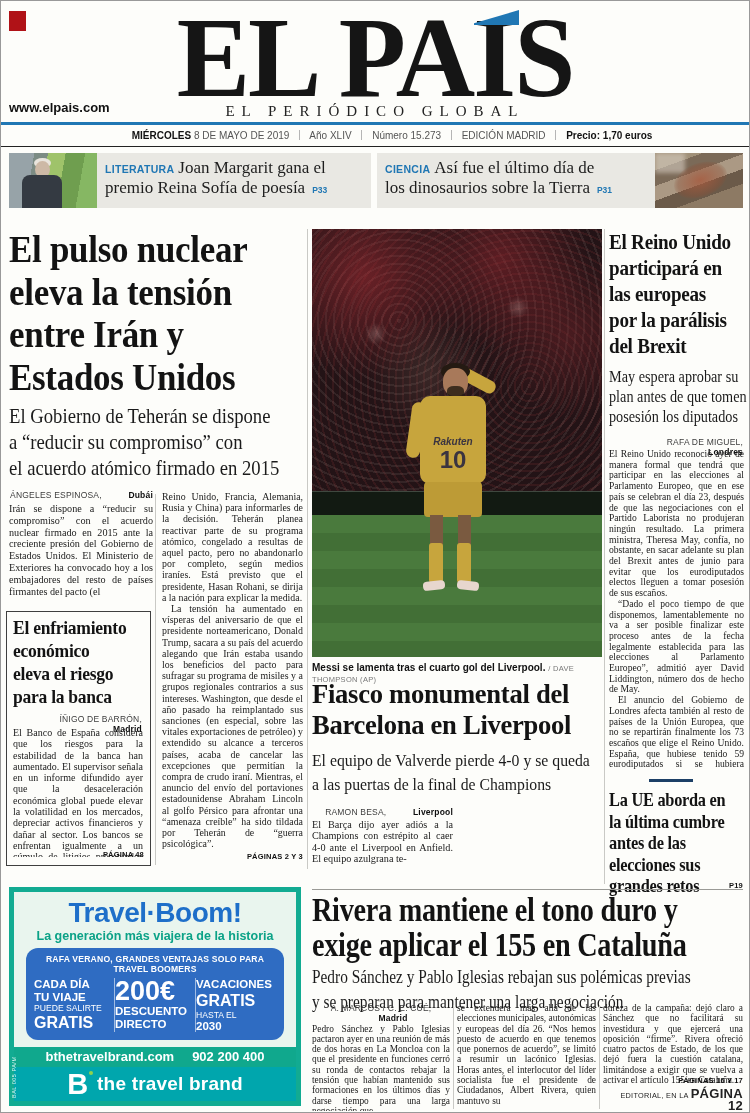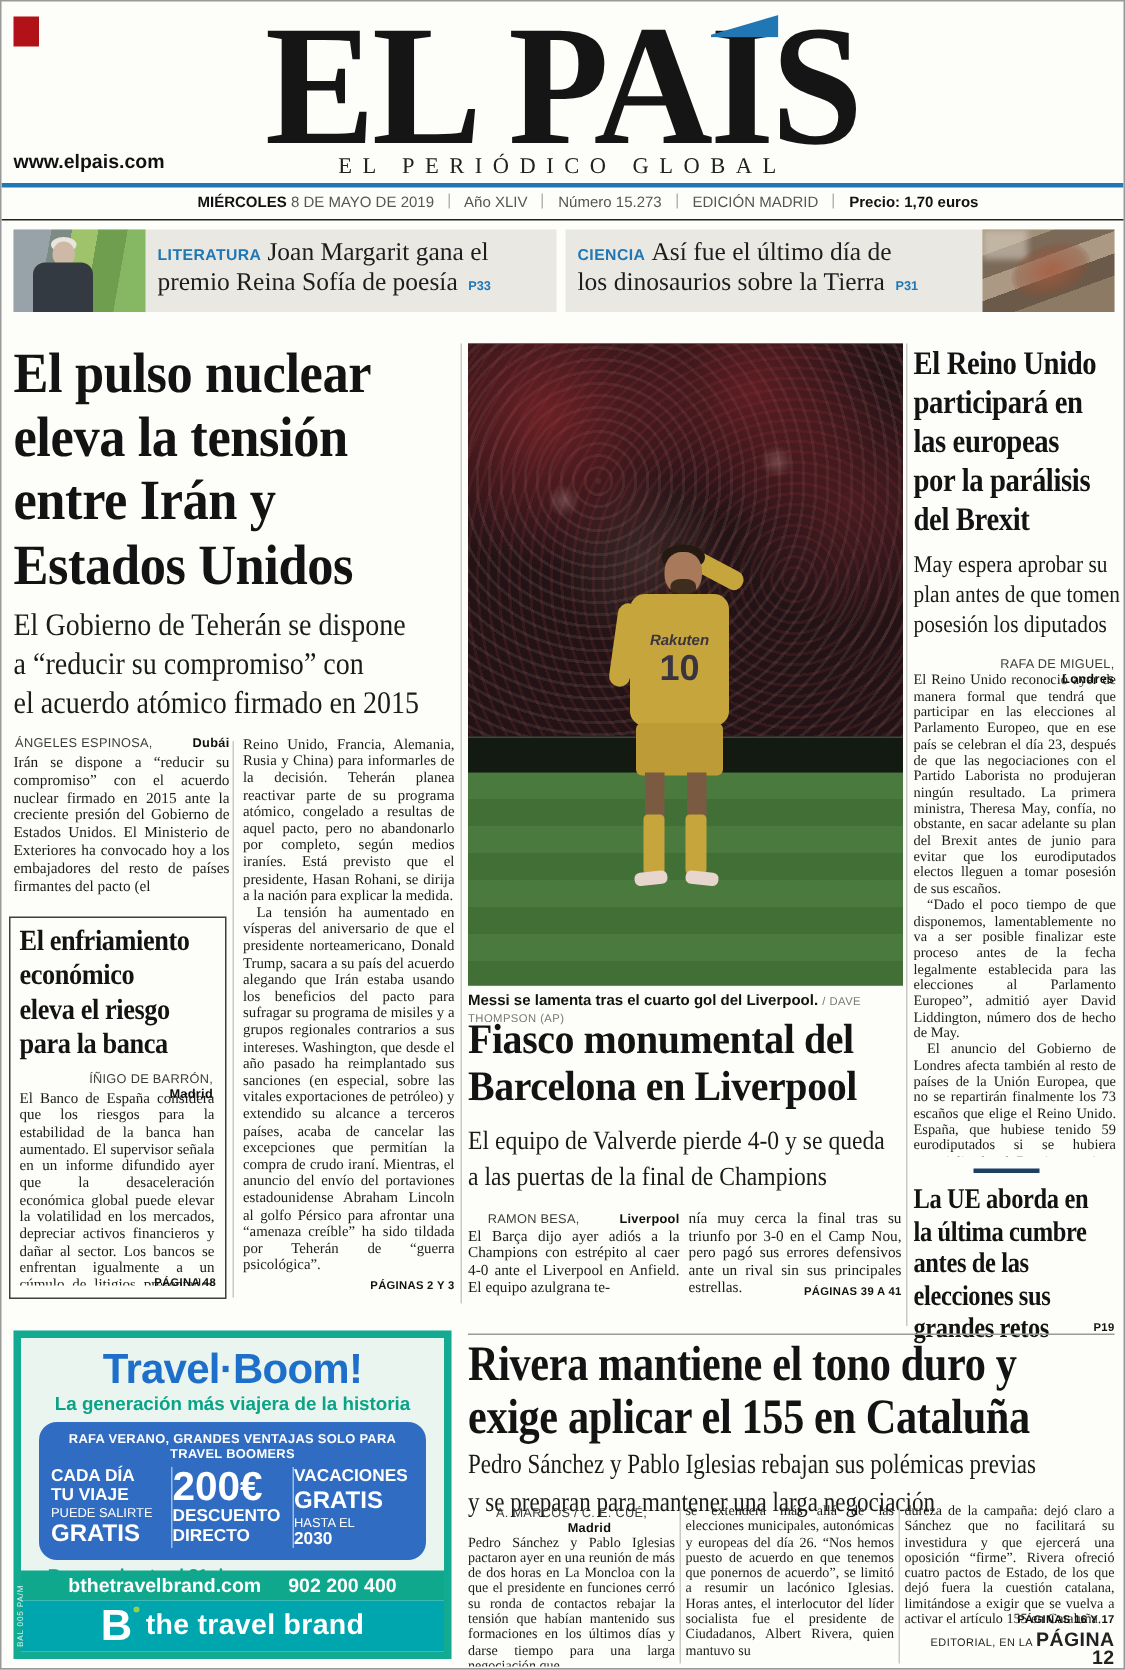--- a/index.html
+++ b/index.html
@@ -87,21 +87,21 @@
   .boards{position:absolute;left:0;top:262px;width:290px;height:24px;background:#121a12;
      border-top:1px solid rgba(200,210,200,.25);}
   .pitch{position:absolute;left:0;top:286px;width:290px;height:142px;
      background:repeating-linear-gradient(180deg,#4a7a3d 0 18px,#426f36 18px 36px);}
   .m-arm-up{position:absolute;left:156px;top:127px;width:13px;height:46px;border-radius:6px;background:#c7a53d;transform:rotate(118deg);}
   .m-hair{position:absolute;left:129px;top:134px;width:29px;height:17px;border-radius:50%;background:#241a12;}
   .m-head{position:absolute;left:131px;top:139px;width:25px;height:28px;border-radius:45%;background:#a8795a;}
   .m-beard{position:absolute;left:135px;top:157px;width:17px;height:11px;border-radius:40%;background:#2b2014;opacity:.85;}
   .m-arm-l{position:absolute;left:97px;top:173px;width:14px;height:56px;border-radius:7px;background:#c7a53d;transform:rotate(8deg);}
   .m-torso{position:absolute;left:108px;top:167px;width:66px;height:88px;border-radius:10px;background:#c7a53d;text-align:center;}
-  .m-sponsor{font-family:"Liberation Sans",sans-serif;font-weight:bold;font-style:italic;font-size:10px;color:#3a3440;margin-top:26px;}
+  .m-sponsor{font-family:"Liberation Sans",sans-serif;font-weight:bold;font-style:italic;font-size:10px;color:#3a3440;margin-top:40px;}
   .m-number{font-family:"Liberation Sans",sans-serif;font-weight:bold;font-size:24px;line-height:26px;color:#3a3440;}
   .m-shorts{position:absolute;left:112px;top:253px;width:58px;height:35px;border-radius:4px;background:#bd9b36;}
   .m-leg1{position:absolute;left:118px;top:286px;width:13px;height:30px;background:#7a5a40;}
   .m-leg2{position:absolute;left:146px;top:286px;width:13px;height:30px;background:#7a5a40;}
   .m-sock1{position:absolute;left:117px;top:314px;width:14px;height:40px;border-radius:3px;background:#c7a53d;}
   .m-sock2{position:absolute;left:145px;top:314px;width:14px;height:40px;border-radius:3px;background:#c7a53d;}
   .m-shoe1{position:absolute;left:111px;top:352px;width:22px;height:9px;border-radius:4px;background:#e7d6ce;transform:rotate(-6deg);}
   .m-shoe2{position:absolute;left:145px;top:352px;width:22px;height:9px;border-radius:4px;background:#e7d6ce;transform:rotate(6deg);}
 
   .caption{left:311px;top:661px;width:290px;font-family:"Liberation Sans",sans-serif;font-size:10px;color:#111;}
@@ -281,24 +281,20 @@
   <div class="abs hl barca-h">Fiasco monumental del
 Barcelona en Liverpool</div>
   <div class="abs sub barca-sub">El equipo de Valverde pierde 4-0 y se queda
 a las puertas de la final de Champions</div>
   <div class="abs btxt barca-col barca-c1">
     <div class="byline barca-byline">
       <span>RAMON BESA,</span> <b>Liverpool</b>
     </div>
     <p>El Barça dijo ayer adiós a la Champions con estrépito al caer 4-0 ante el Liverpool en Anfield. El equipo azulgrana te-</p>
   </div>
-  <div class="abs btxt barca-col barca-c2">
-    <p>nía muy cerca la final tras su triunfo por 3-0 en el Camp Nou, pero pagó sus errores defensivos ante un rival sin sus principales estrellas.</p>
-    <div class="pg-line"><span class="pgref">PÁGINAS 39 A 41</span></div>
-  </div>
 
   <div class="abs hl brexit-h">El Reino Unido
 participará en
 las europeas
 por la parálisis
 del Brexit</div>
   <div class="abs sub brexit-sub">May espera aprobar su
 plan antes de que tomen
 posesión los diputados</div>
   <div class="abs byline brexit-byline">

